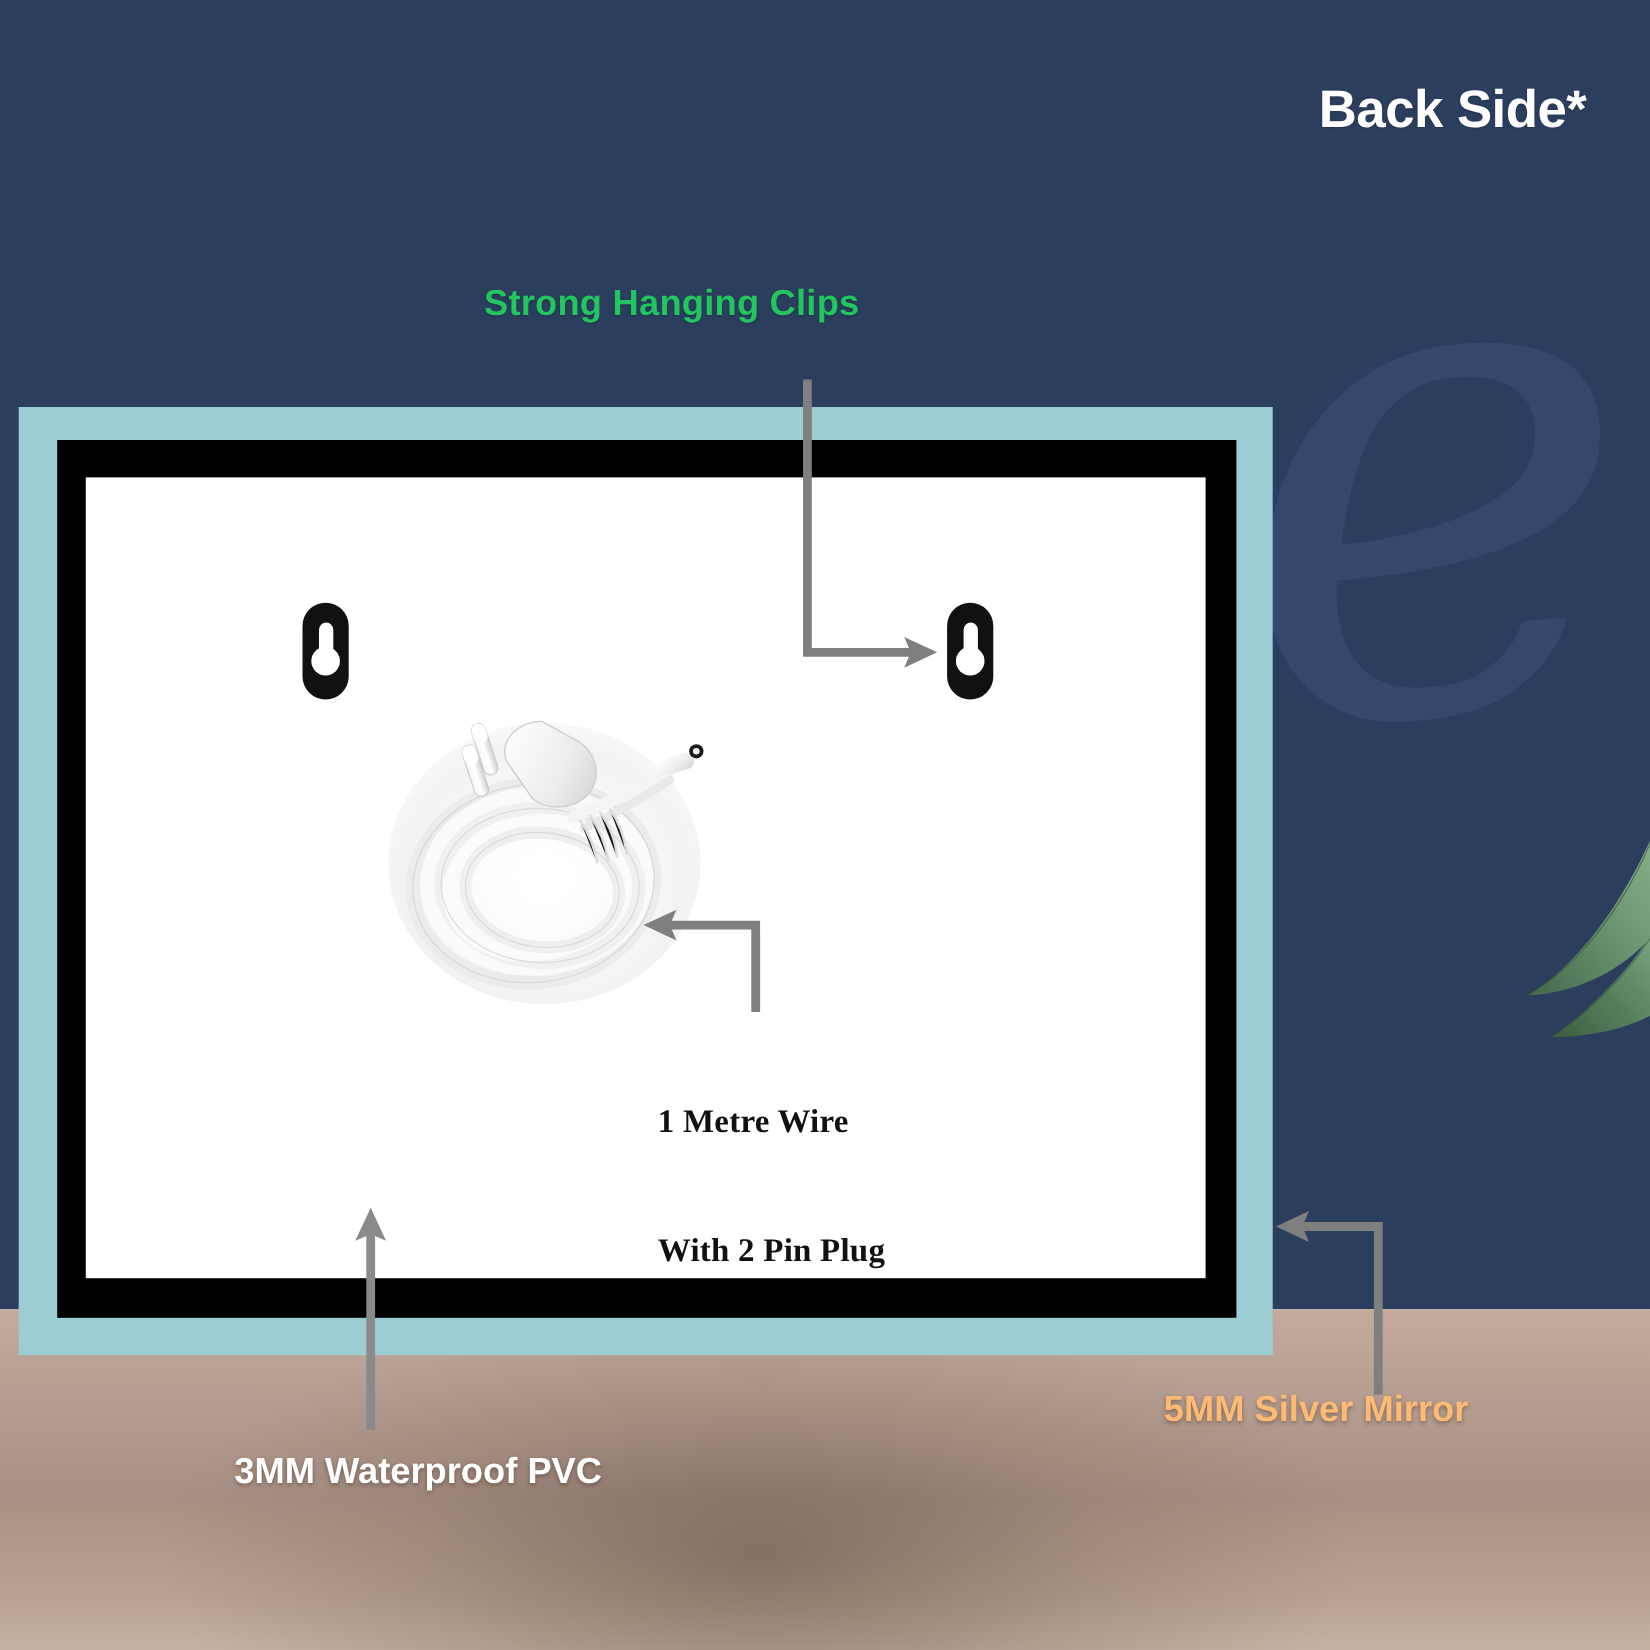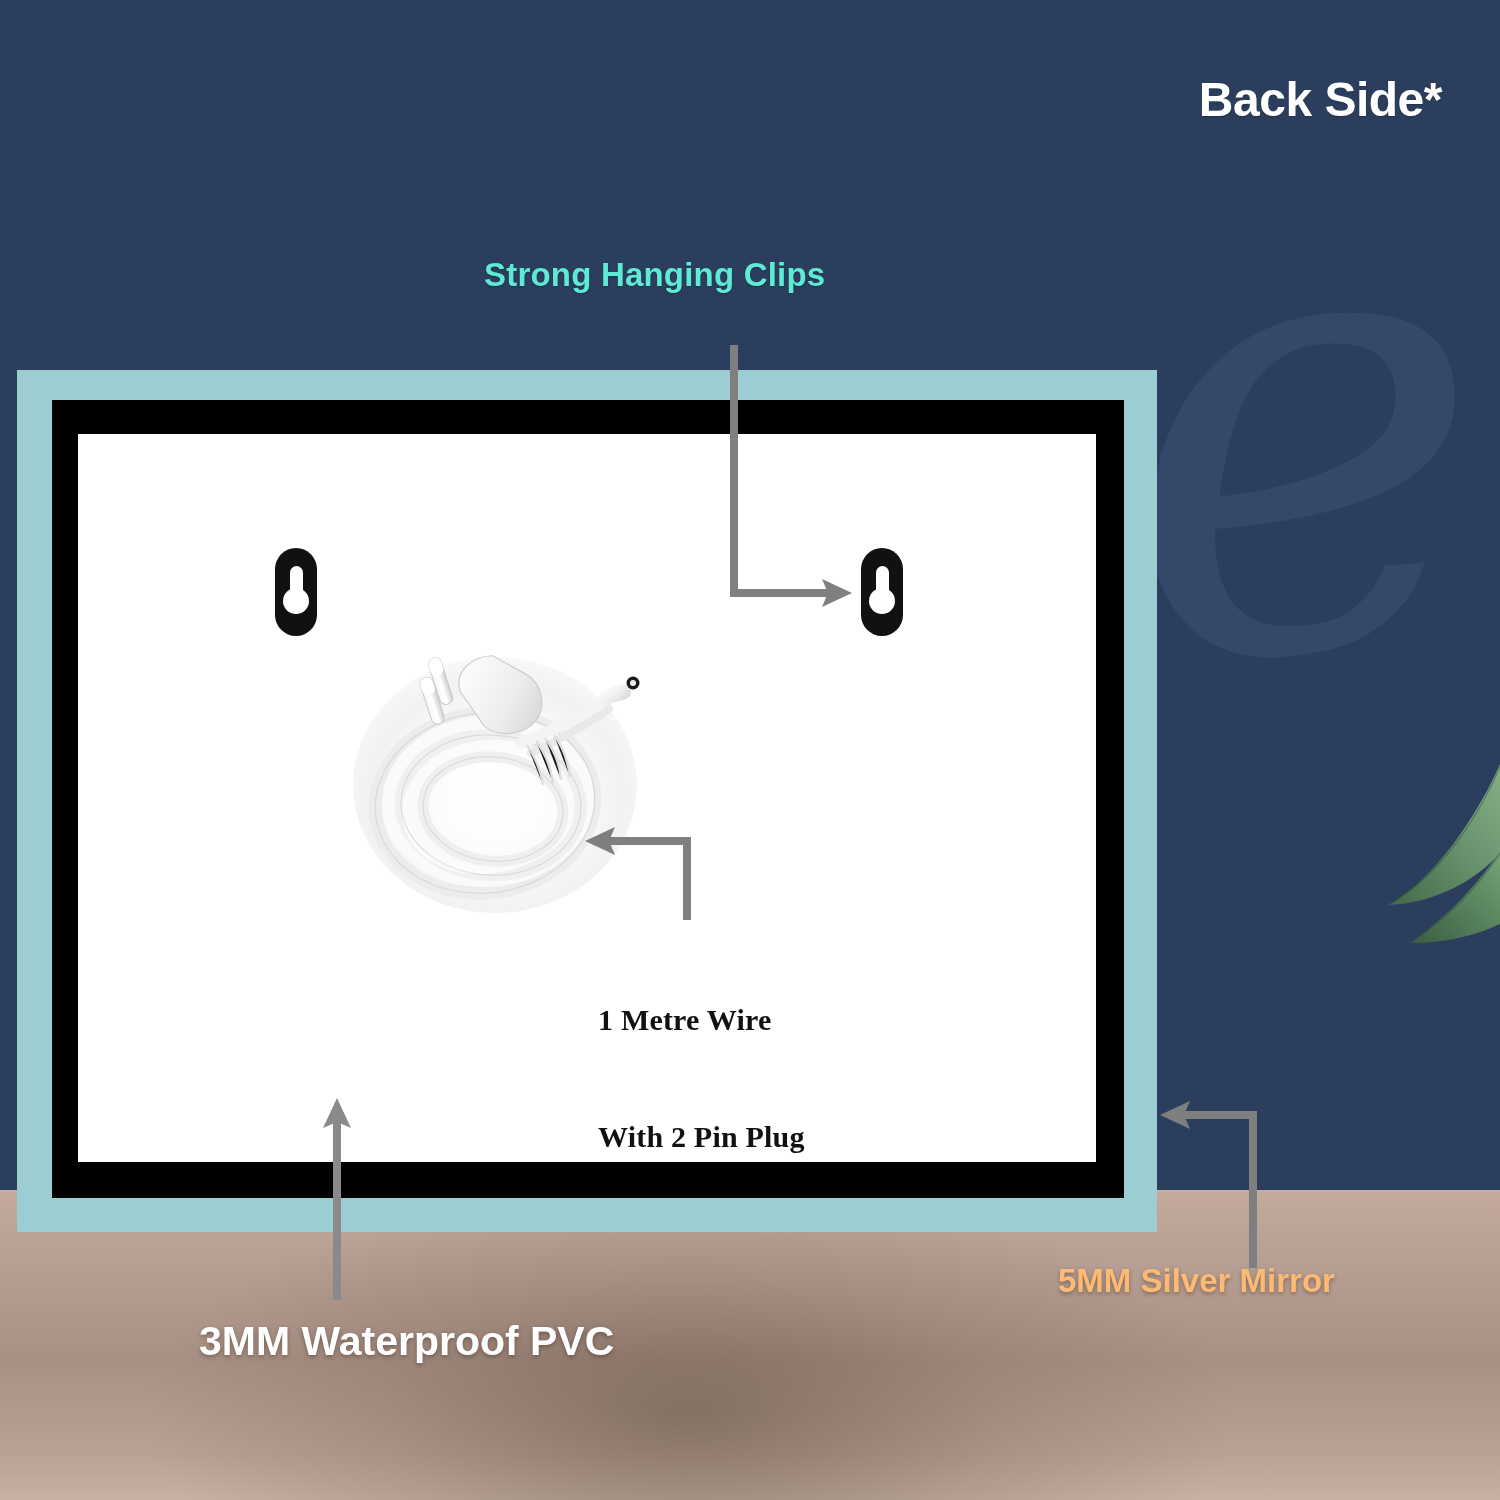--- a/index.html
+++ b/index.html
@@ -59,30 +59,29 @@
   
   .arrow-svg{position:absolute;left:0;top:0;width:1500px;height:1500px;pointer-events:none;}
 
   
   .lbl{position:absolute;white-space:pre;font-weight:bold;}
   .lbl-title{
     right:58px;top:72px;color:#ffffff;font-size:48px;letter-spacing:-0.5px;
     text-shadow:0 1px 2px rgba(0,0,0,0.18);
   }
   .lbl-clips{
-    left:440px;top:256px;color:#5eead4;font-size:33px;letter-spacing:0.2px;
+    left:440px;top:256px;color:#22c55e;font-size:33px;letter-spacing:0.2px;
     text-shadow:0 1px 2px rgba(0,0,0,0.25);
-    margin-left:44px;
   }
   .lbl-wire{
     left:598px;top:922px;color:#111111;font-size:30px;line-height:39px;
     letter-spacing:0.2px;font-family:Liberation Serif, serif;
   }
   .lbl-pvc{
-    left:199px;top:1318px;color:#ffffff;font-size:41px;
+    left:213px;top:1318px;color:#ffffff;font-size:33px;
     text-shadow:0 2px 4px rgba(60,42,30,0.45);
   }
   .lbl-mirror{
     left:1058px;top:1262px;color:#fdba74;font-size:33px;
     text-shadow:0 2px 4px rgba(60,42,30,0.45);
   }
 </style>
 </head>
 <body>
 

